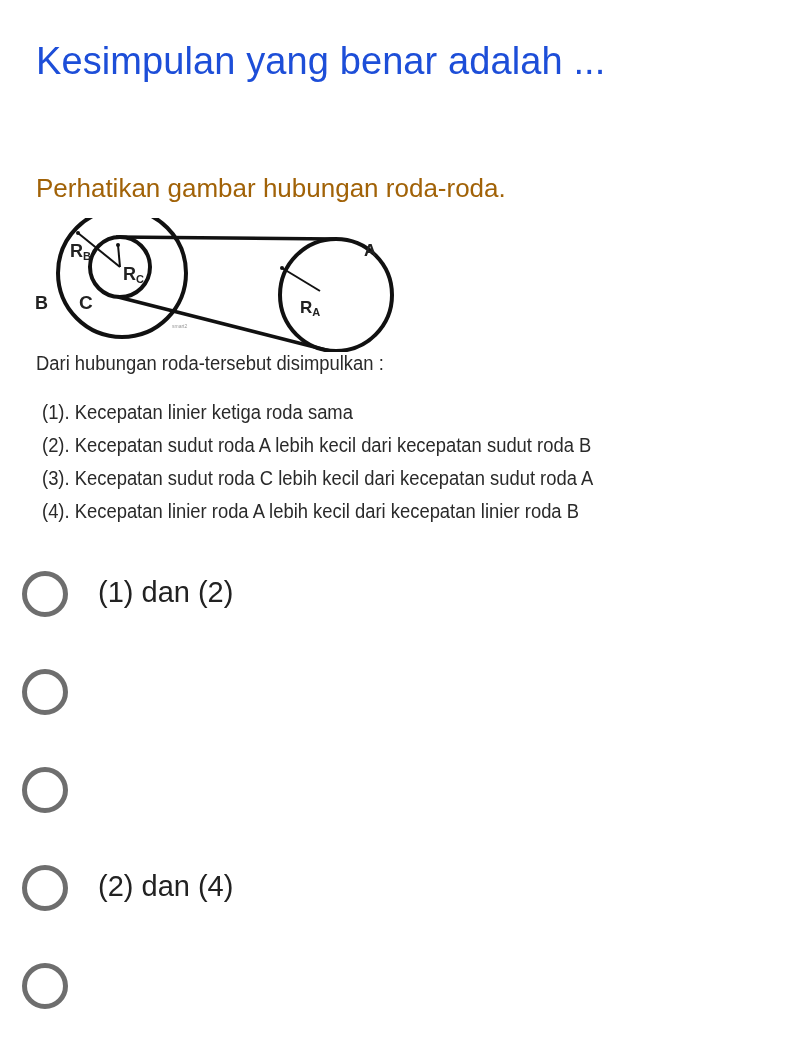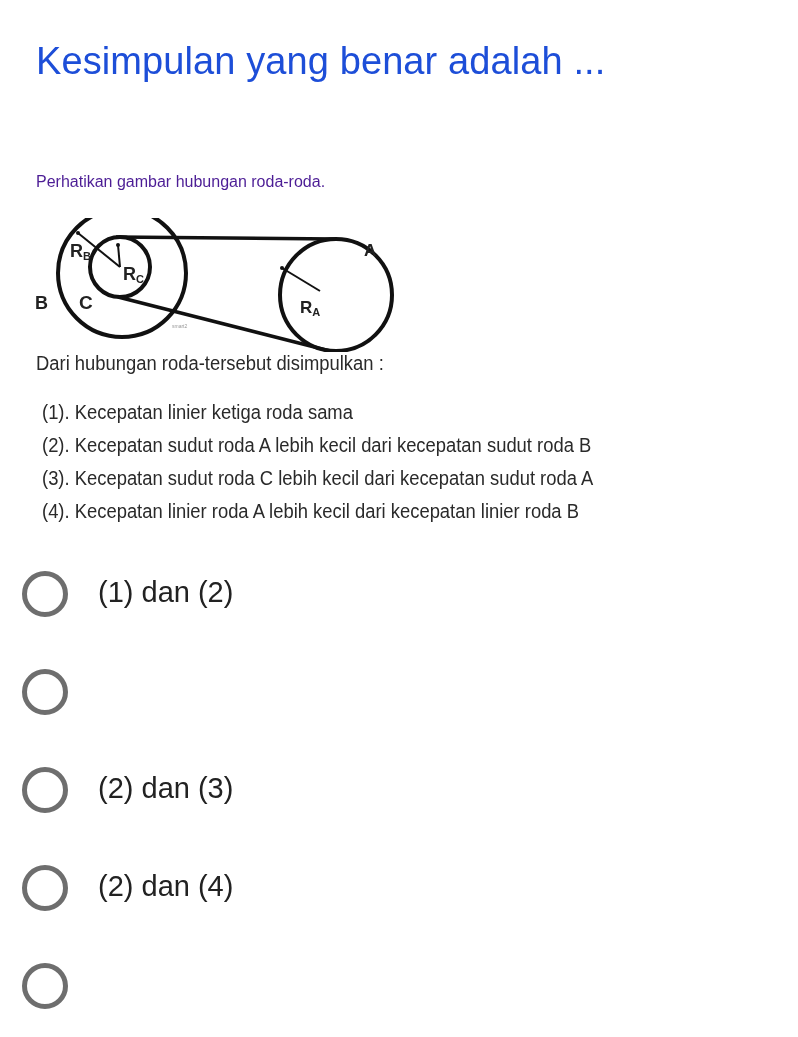--- a/index.html
+++ b/index.html
@@ -1,20 +1,20 @@
 <!DOCTYPE html>
 <html><head>
 <meta charset="utf-8">
 <style>
   html, body { margin: 0; padding: 0; background: #ffffff; }
   body { width: 798px; height: 1037px; position: relative; overflow: hidden;
          font-family: "Liberation Sans", sans-serif; color: #202124; }
   .title { position: absolute; left: 36px; top: 40px; font-size: 38px; font-weight: 400;
            color: #1d4ed8; letter-spacing: 0.1px; font-family: "Liberation Sans", sans-serif; }
-  .intro { position: absolute; left: 36px; top: 173px; font-size: 16px; color: #4c1d95; }
+  .intro { position: absolute; left: 36px; top: 173px; font-size: 26px; color: #a16207; }
   .diagram { position: absolute; left: 30px; top: 218px; width: 370px; height: 134px; }
   .conclusion-head { position: absolute; left: 36px; top: 352px; font-size: 20px; color: #2a2a2a;
                      transform: scaleX(0.92); transform-origin: left; white-space: nowrap; }
   .statements { position: absolute; left: 30px; top: 386px; margin: 12px; padding: 0; list-style: none; }
   .statements li { font-size: 20px; color: #2a2a2a; height: 33px; line-height: 28px; white-space: nowrap;
                    transform: scaleX(0.92); transform-origin: left; }
   .options { position: absolute; left: 0; top: 550px; width: 798px; }
   .option { position: absolute; left: 0; height: 96px; width: 661px; display: block; cursor: pointer; }
   .radio { position: absolute; left: 22px; width: 36px; height: 36px; border: 5px solid #6e6e6e;
            border-radius: 50%; box-sizing: content-box; background: #fff; }
@@ -66,21 +66,20 @@
 <div class="options">
   <div class="option" style="top:0px;">
     <span class="radio" style="top:21px;"></span>
     <span class="option-label" style="top:26px;">(1) dan (2)</span>
   </div>
   <div class="option" style="top:96px;">
     <span class="radio" style="top:23px;"></span>
   </div>
   <div class="option" style="top:192px;">
     <span class="radio" style="top:25px;"></span>
-    <span class="option-label" style="top:30px;">(2) dan (3)</span>
   </div>
   <div class="option" style="top:288px;">
     <span class="radio" style="top:27px;"></span>
     <span class="option-label" style="top:32px;">(2) dan (4)</span>
   </div>
   <div class="option" style="top:384px;">
     <span class="radio" style="top:29px;"></span>
   </div>
 </div>
 

